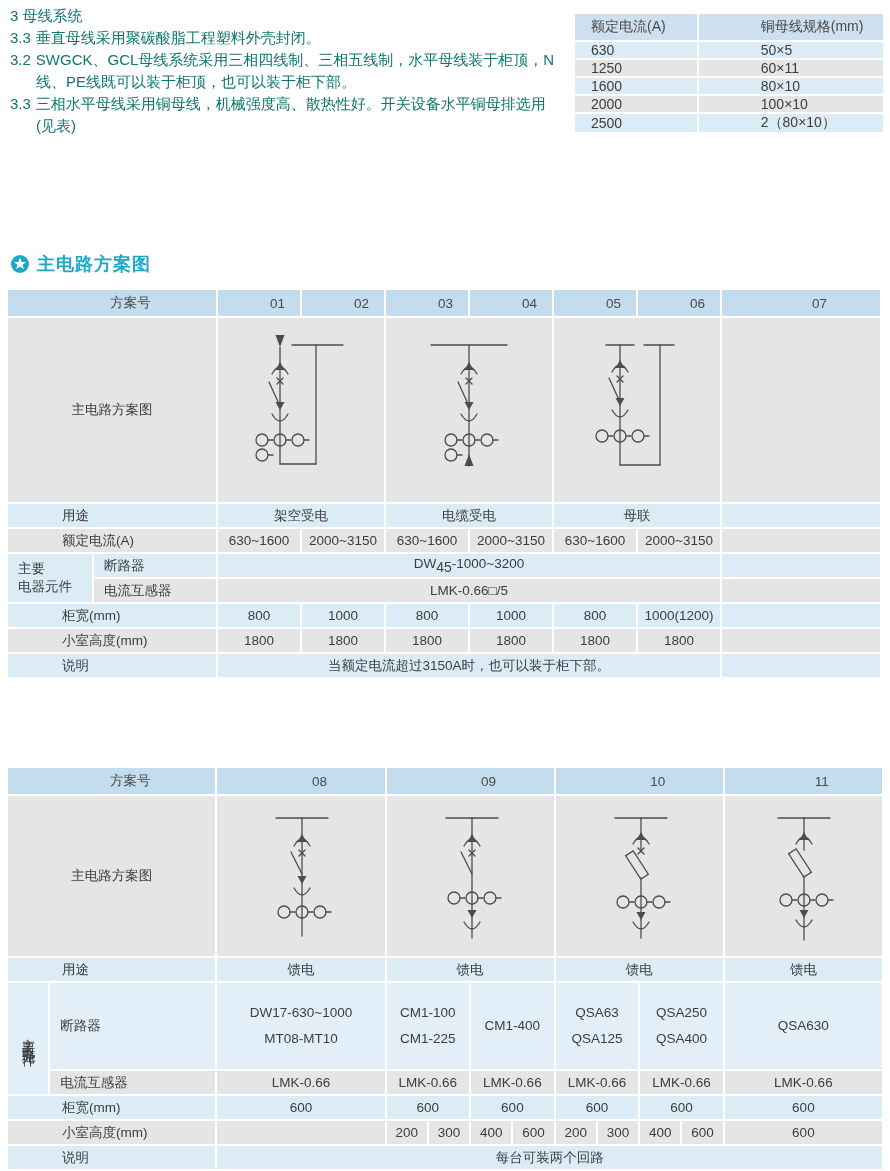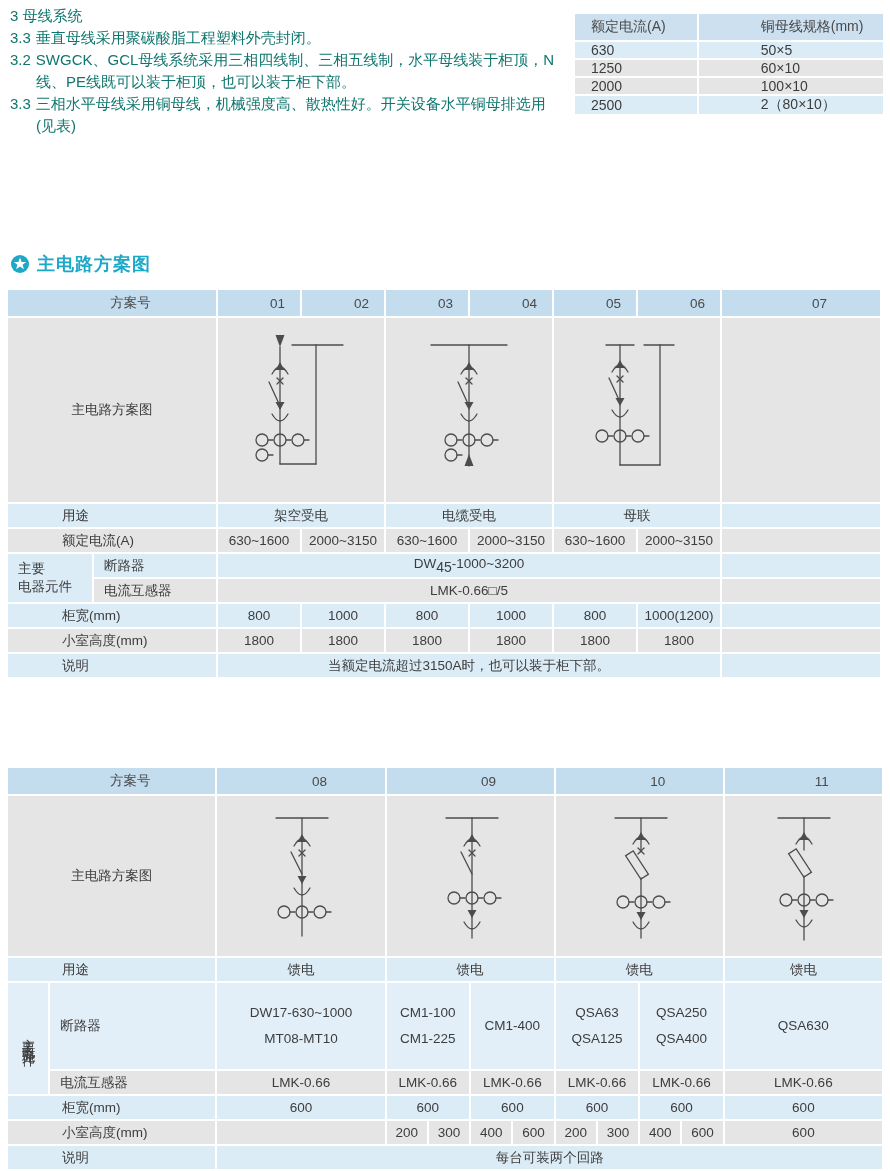--- a/index.html
+++ b/index.html
@@ -65,21 +65,25 @@
       <tr class="hd">
     <td class="c1">额定电流(A)</td>
     <td class="c2">铜母线规格(mm)</td>
   </tr>
   <tr>
         <td class="c1 rb">630</td>
         <td class="c2 rb">50×5</td>
       </tr>
   <tr>
         <td class="c1 ra">1250</td>
-        <td class="c2 ra">60×10</td>
+        <td class="c2 ra">60×11</td>
+      </tr>
+  <tr>
+        <td class="c1 rb">1600</td>
+        <td class="c2 rb">80×10</td>
       </tr>
   <tr>
         <td class="c1 ra">2000</td>
         <td class="c2 ra">100×10</td>
       </tr>
   <tr>
         <td class="c1 rb">2500</td>
         <td class="c2 rb">2（80×10）</td>
       </tr>
 </tbody>

